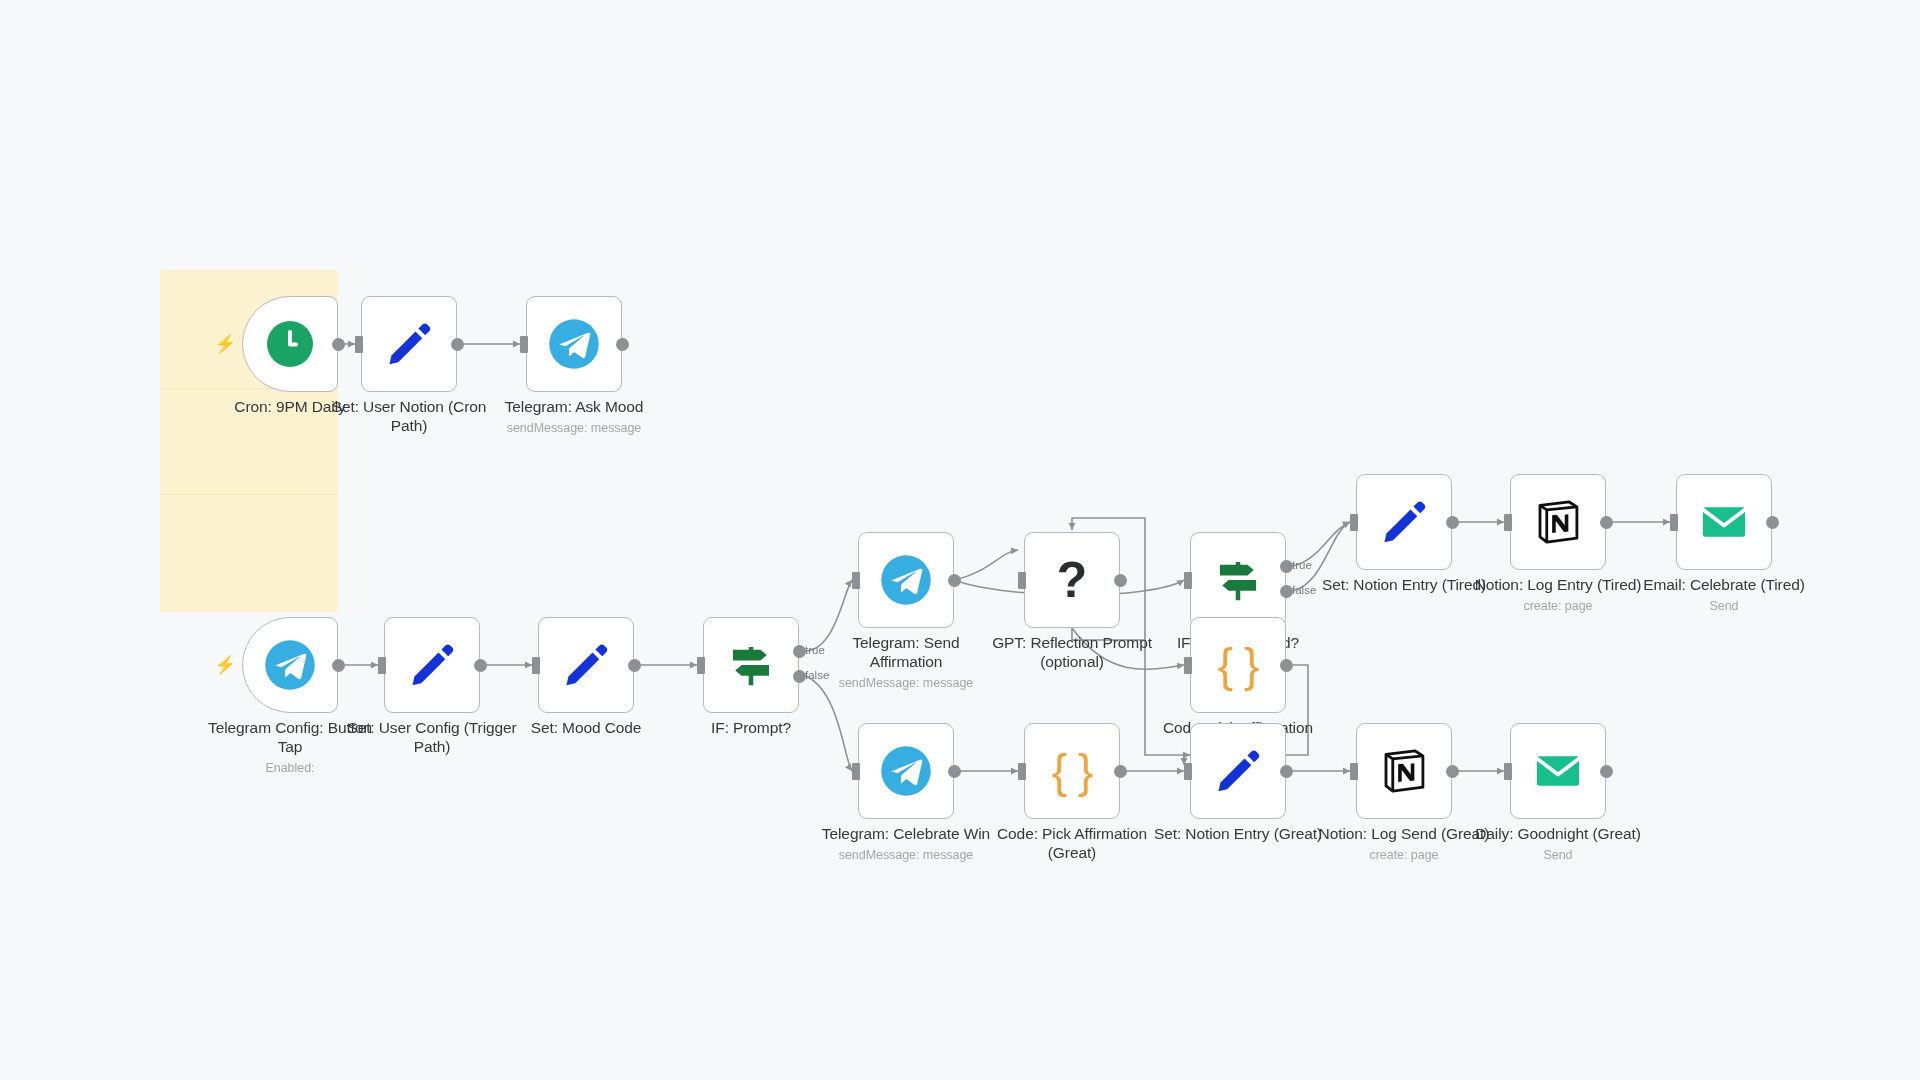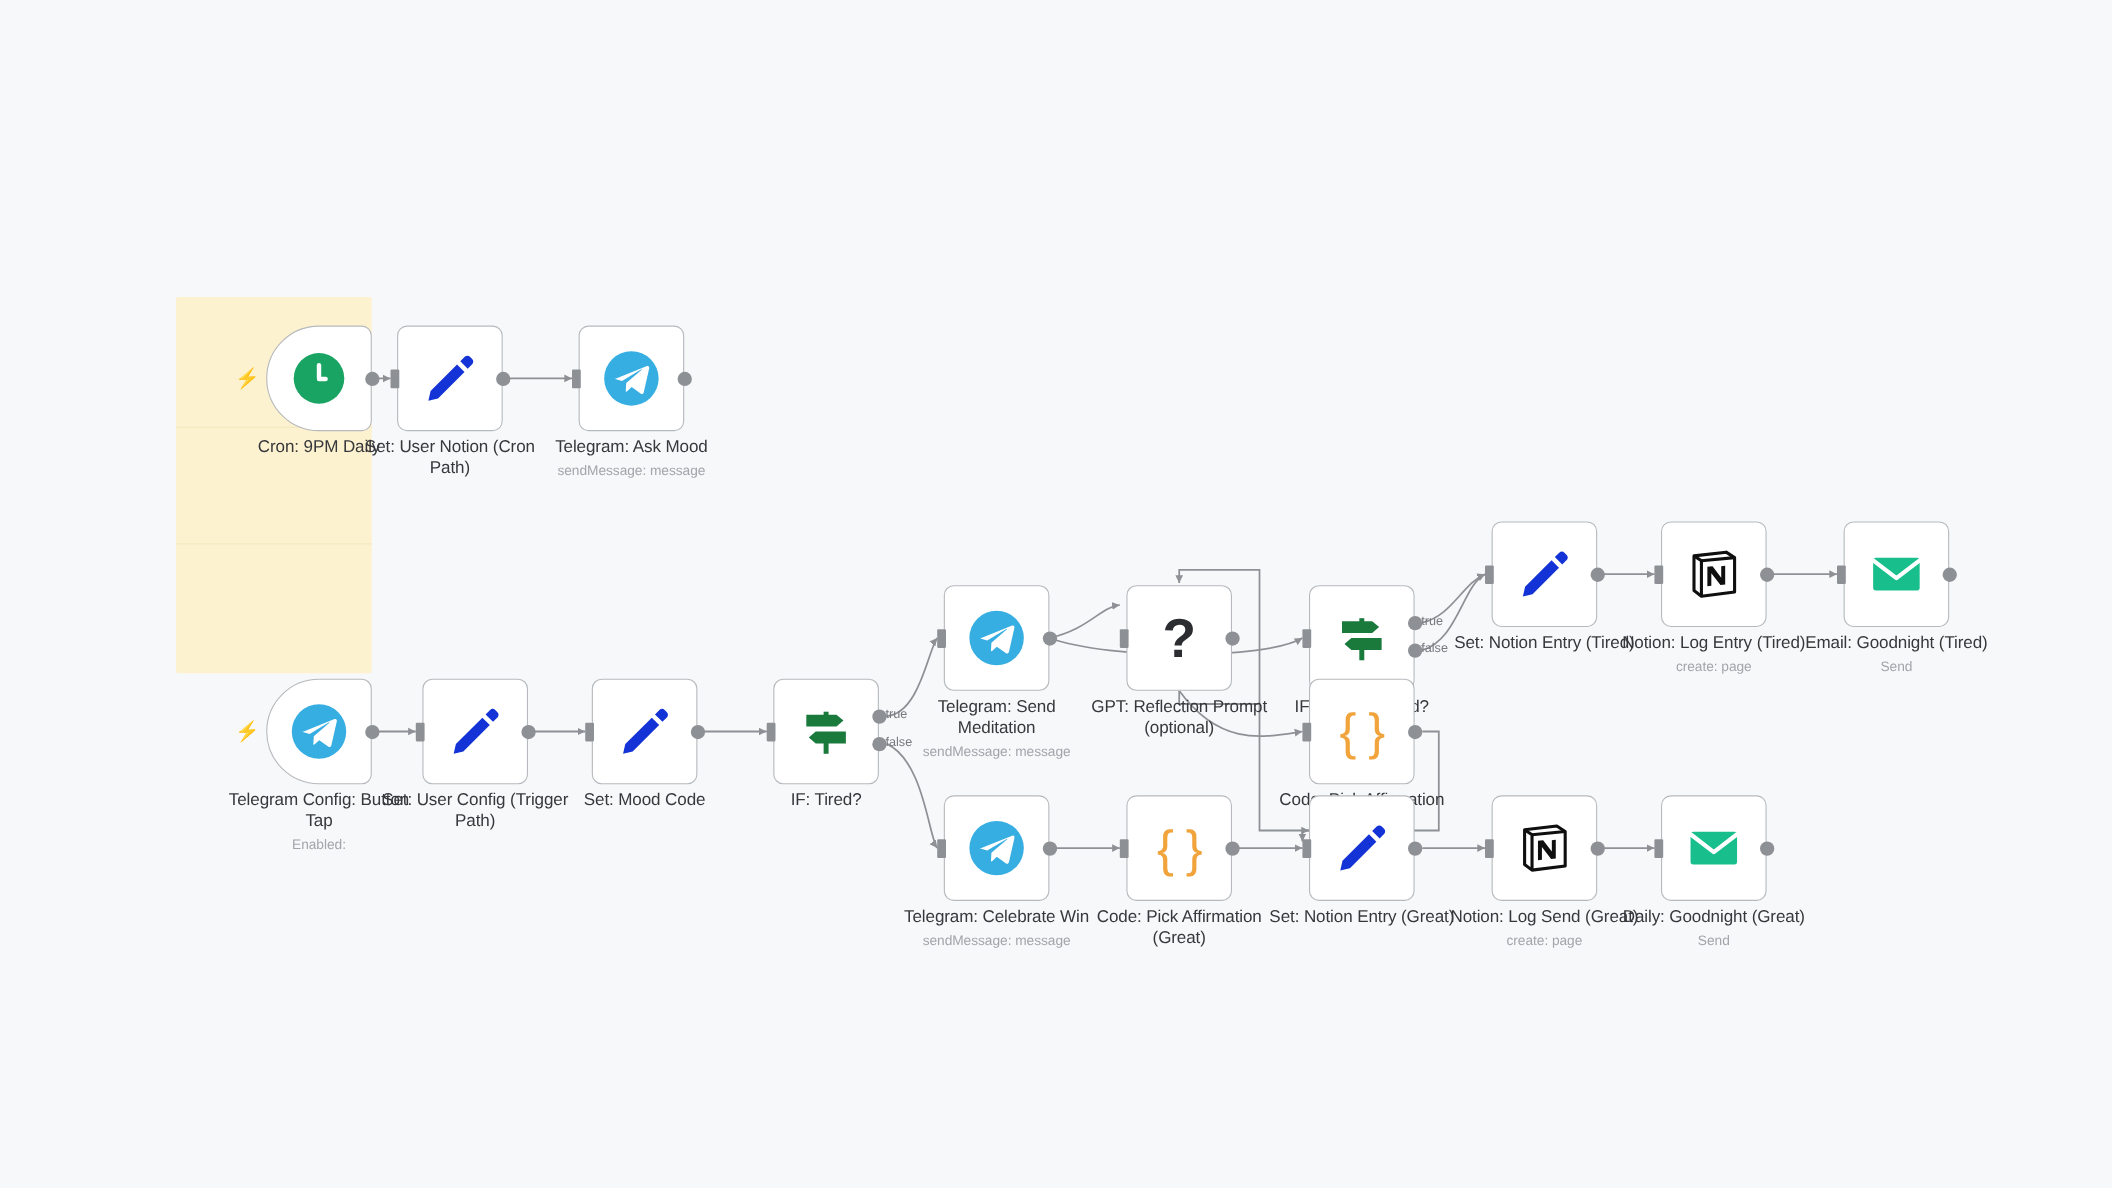--- a/index.html
+++ b/index.html
@@ -271,33 +271,33 @@
             <path d="M20 12.0 H7.8 L5 14.4 L7.8 16.8 H20 Z" fill="#1a7a3c"></path>
             <rect x="11.0" y="4.0" width="2.0" height="4.0" fill="#1a7a3c"></rect>
             <rect x="11.0" y="16.0" width="2.0" height="5.0" fill="#1a7a3c"></rect>
           </svg>
         </div>
         <div class="port in" style="top: -8px;"></div>
         <div class="port out" style="top: -20px;"></div>
         <div class="port-label" style="top: -21px;">true</div>
         <div class="port out" style="top: 5px;"></div>
         <div class="port-label" style="top: 4px;">false</div>
-        <div class="node-title">IF: Tired?</div>
+        <div class="node-title">IF: Prompt?</div>
       </div>
       <div class="node" style="left: 906px; top: 580px;">
         <div class="node-box">
           <svg class="icon" viewBox="0 0 24 24">
             <circle cx="12" cy="12" r="11" fill="#37aee2"></circle>
             <path d="M5.6 12.1 L18.3 7.0 C18.9 6.8 19.4 7.2 19.2 7.9 L17.0 17.6 C16.8 18.3 16.3 18.5 15.7 18.1 L12.1 15.5 L10.4 17.1 C10.2 17.3 10.0 17.4 9.7 17.4 L9.9 13.9 L16.2 8.5 C16.4 8.3 16.2 8.2 15.9 8.4 L8.2 13.0 L5.8 12.3 C5.2 12.1 5.2 11.7 5.6 12.1 Z" fill="#ffffff"></path>
           </svg>
         </div>
         <div class="port in" style="top: -8px;"></div>
         <div class="port out" style="top: -6px;"></div>
         <div class="node-title">Telegram: Send
-Meditation</div>
+Affirmation</div>
         <div class="node-sub two-line">sendMessage: message</div>
       </div>
       <div class="node" style="left: 1072px; top: 580px;">
         <div class="node-box">
           <span class="icon-q">?</span>
         </div>
         <div class="port in" style="top: -8px;"></div>
         <div class="port out" style="top: -6px;"></div>
         <div class="node-title">GPT: Reflection Prompt
 (optional)</div>
@@ -345,21 +345,21 @@
       </div>
       <div class="node" style="left: 1724px; top: 522px;">
         <div class="node-box">
           <svg class="icon" viewBox="0 0 24 24">
             <rect x="2.6" y="5.4" width="18.8" height="13.2" rx="1.1" fill="#18bf8c"></rect>
             <path d="M2.6 6.4 L12 13.6 L21.4 6.4" fill="none" stroke="#ffffff" stroke-width="1.7" stroke-linejoin="round" stroke-linecap="round"></path>
           </svg>
         </div>
         <div class="port in" style="top: -8px;"></div>
         <div class="port out" style="top: -6px;"></div>
-        <div class="node-title">Email: Goodnight (Tired)</div>
+        <div class="node-title">Email: Celebrate (Tired)</div>
         <div class="node-sub one-line">Send</div>
       </div>
       <div class="node" style="left: 1238px; top: 665px;">
         <div class="node-box">
           <span class="icon-brace">{ }</span>
         </div>
         <div class="port in" style="top: -8px;"></div>
         <div class="port out" style="top: -6px;"></div>
         <div class="node-title">Code: Pick Affirmation</div>
       </div>

